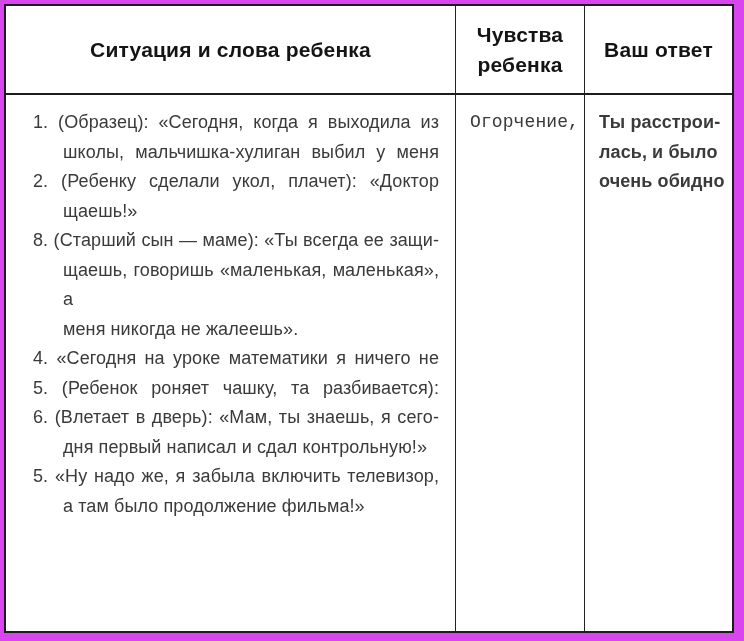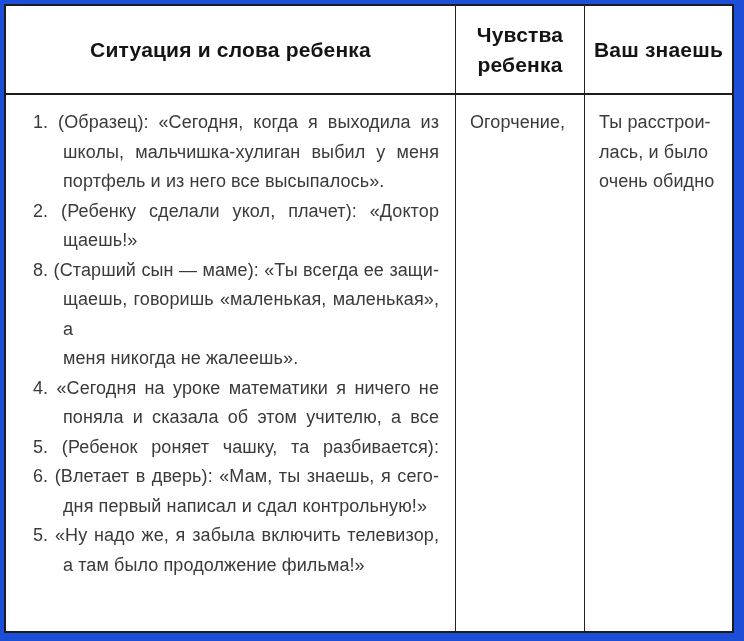--- a/index.html
+++ b/index.html
@@ -4,21 +4,21 @@
 <style>
   html, body {
     margin: 0;
     padding: 0;
     background: #ffffff;
   }
   .page {
     position: relative;
     width: 744px;
     height: 641px;
-    background: #1d4ed8;
+    background: #d946ef;
     font-family: "Liberation Sans", "DejaVu Sans", sans-serif;
     overflow: hidden;
   }
   .ex-table {
     position: absolute;
     left: 4px;
     top: 4px;
     width: 730px;
     height: 629px;
     box-sizing: border-box;
@@ -54,23 +54,25 @@
   .body-cell {
     color: #3a3a3a;
     font-size: 18px;
     letter-spacing: 0.1px;
   }
   .cell-situations {
     padding: 13px 16px 0 27px;
   }
   .cell-feelings {
     padding: 13px 8px 14px 14px;
+    font-family: Liberation Mono, monospace;
   }
   .cell-answer {
     padding: 13px 6px 0 14px;
+    font-weight: bold;
   }
   .ln {
     line-height: 29.5px;
     white-space: nowrap;
   }
   .item .ln {
     white-space: normal;
   }
   .jf {
     text-align: justify;
@@ -90,41 +92,39 @@
 <div class="page">
   <div class="ex-table">
 
     <div class="cell header-cell v-line">
       <span class="hdr-label">Ситуация и слова ребенка</span>
     </div>
     <div class="cell header-cell v-line">
       <span class="hdr-label">Чувства ребенка</span>
     </div>
     <div class="cell header-cell">
-      <span class="hdr-label">Ваш знаешь</span>
+      <span class="hdr-label">Ваш ответ</span>
     </div>
 
     <div class="cell body-cell cell-situations v-line">
       <div class="item">
         <div class="ln jf">1. (Образец): «Сегодня, когда я выходила из</div>
         <div class="ln jf cont">школы, мальчишка-хулиган выбил у меня</div>
-        <div class="ln cont last">портфель и из него все высыпалось».</div>
       </div>
       <div class="item">
         <div class="ln jf">2. (Ребенку сделали укол, плачет): «Доктор</div>
         <div class="ln cont last">щаешь!»</div>
       </div>
       <div class="item">
         <div class="ln jf">8. (Старший сын — маме): «Ты всегда ее защи-</div>
         <div class="ln jf cont">щаешь, говоришь «маленькая, маленькая», а</div>
         <div class="ln cont last">меня никогда не жалеешь».</div>
       </div>
       <div class="item">
         <div class="ln jf">4. «Сегодня на уроке математики я ничего не</div>
-        <div class="ln jf cont">поняла и сказала об этом учителю, а все</div>
       </div>
       <div class="item">
         <div class="ln jf">5. (Ребенок роняет чашку, та разбивается):</div>
       </div>
       <div class="item">
         <div class="ln jf">6. (Влетает в дверь): «Мам, ты знаешь, я сего-</div>
         <div class="ln cont last">дня первый написал и сдал контрольную!»</div>
       </div>
       <div class="item">
         <div class="ln jf">5. «Ну надо же, я забыла включить телевизор,</div>

